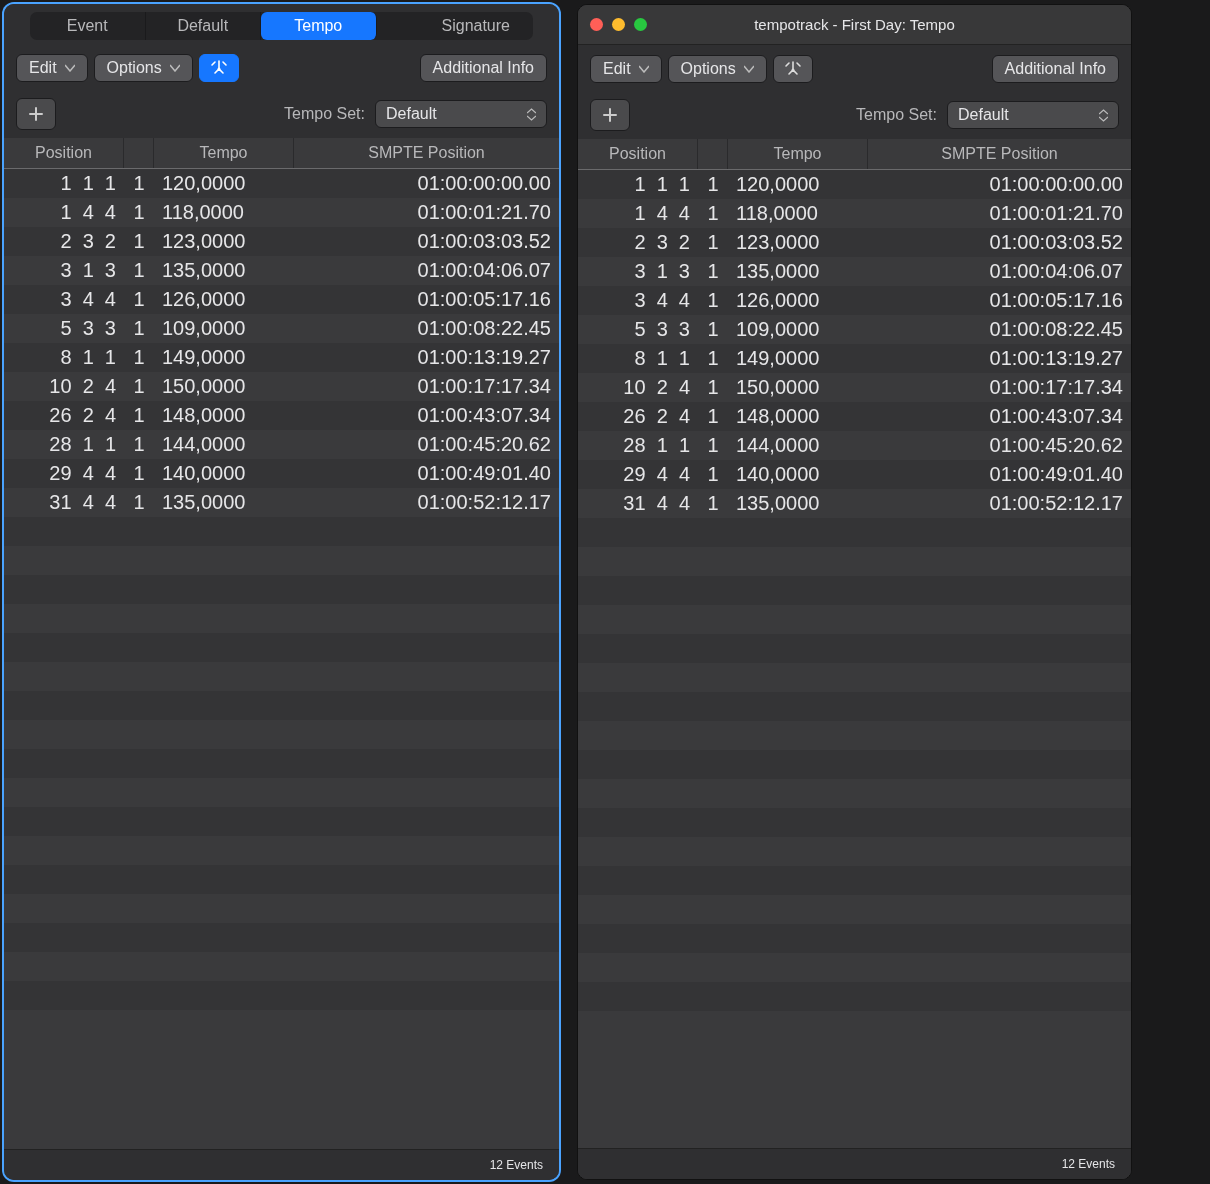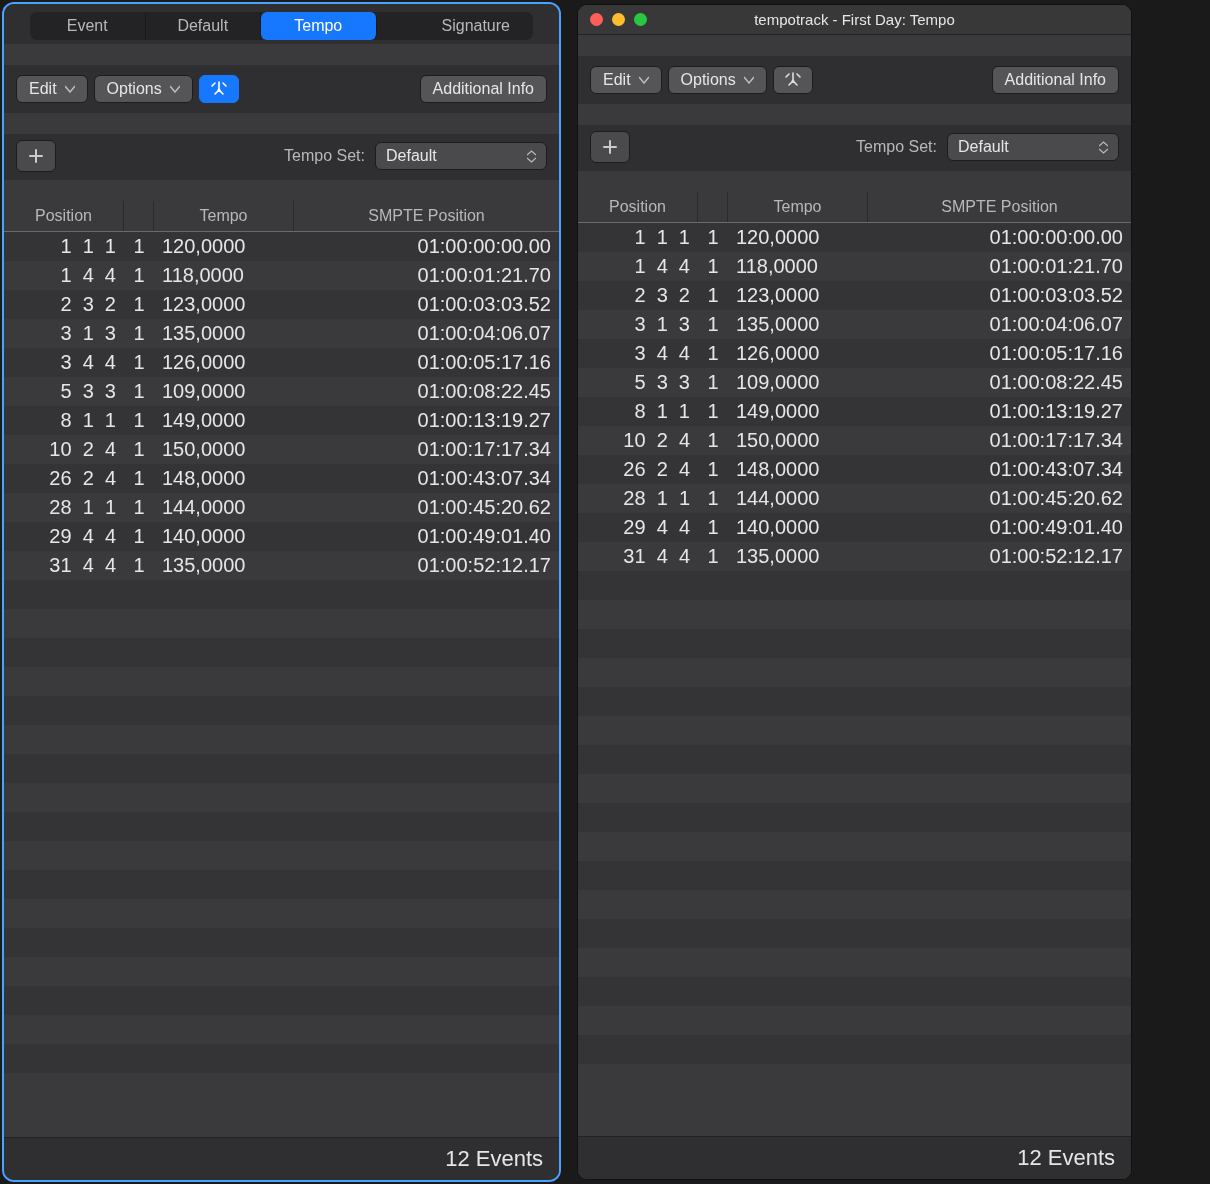--- a/index.html
+++ b/index.html
@@ -28,31 +28,30 @@
   }
   .pane{
     width:555px;
     height:1176px;
     background:var(--bg);
     border-radius:10px;
     display:flex;
     flex-direction:column;
     overflow:hidden;
     position:relative;
-    gap:21px;
   }
   .pane.focused{
     box-shadow:0 0 0 2px var(--sel);
   }
   .pane.window{
     border:1px solid #111;
   }
   
   .titlebar{
-    height:30px;
+    height:40px;
     background:#383839;
     display:flex;
     align-items:center;
     position:relative;
     border-bottom:1px solid #222;
   }
   .traffic{
     display:flex;
     gap:9px;
     padding-left:12px;
@@ -174,21 +173,21 @@
   .c-sub{text-align:center;}
   .c-tempo{text-align:left;padding-left:20px;}
   .c-smpte{text-align:right;}
   
   .footer{
     background:var(--bg-dark);
     border-top:1px solid #222;
     padding:8px 16px;
     text-align:right;
     color:var(--text);
-    font-size:22px;
+    font-size:12px;
   }
   .chevron{width:10px;height:8px;}
   .updown{display:flex;flex-direction:column;gap:1px;}
   .updown svg{width:9px;height:6px;}
 </style>
 </head>
 <body>
 
 <div class="pane focused">
   <div class="tabbar">

